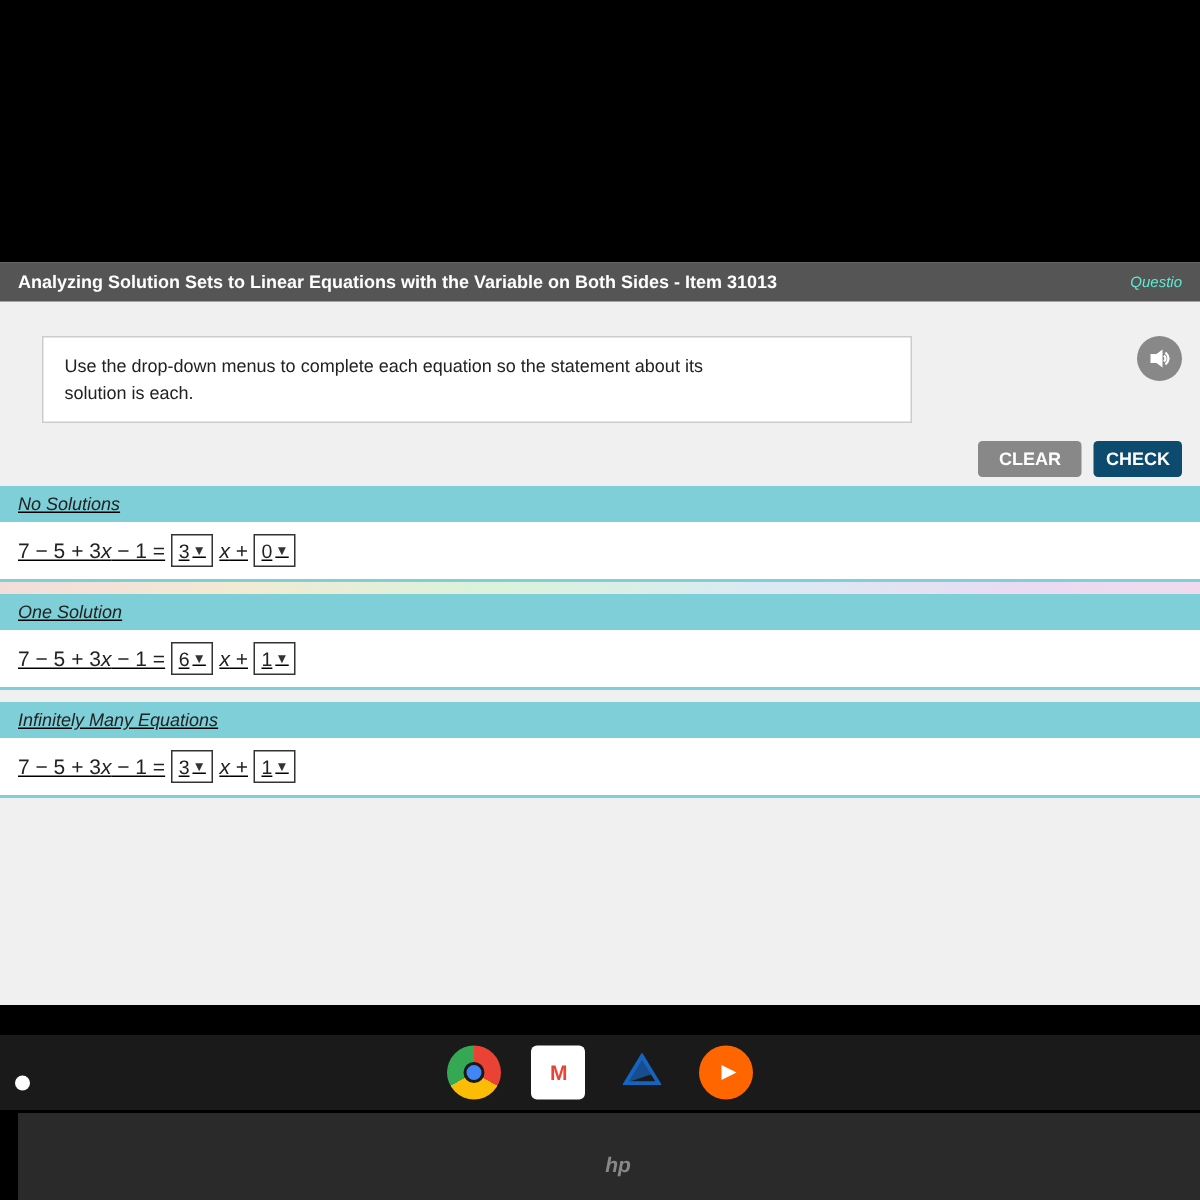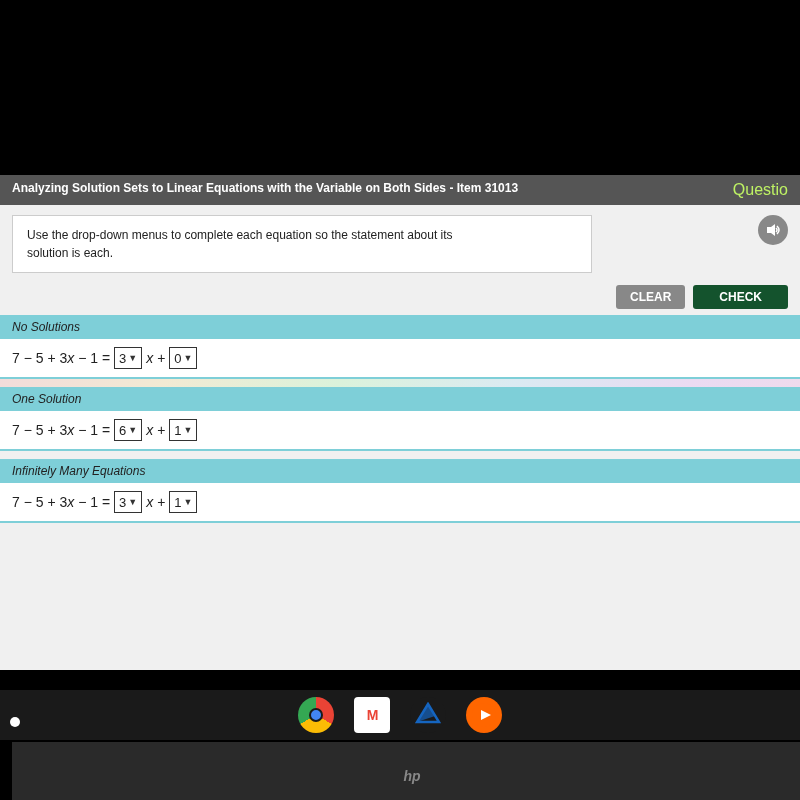--- a/index.html
+++ b/index.html
@@ -41,40 +41,43 @@
       z-index: 2;
     }
 
     
     .header-bar {
       width: 100%;
       background: #555;
       padding: 6px 12px;
       display: flex;
       justify-content: space-between;
+      align-items: center;
     }
 
     .header-title {
       color: #fff;
       font-size: 12px;
       font-weight: bold;
     }
 
     .header-right {
-      color: #bef264;
-      font-size: 16px;
+      color: #5eead4;
+      font-size: 10px;
+      font-style: italic;
     }
 
     
     .instruction-area {
       display: flex;
       justify-content: space-between;
       align-items: flex-start;
-      padding: 10px 12px 6px 12px;
+      padding: 10px 12px 6px 28px;
       background: #f0f0f0;
+      margin-top: 13px;
     }
 
     .instruction-box {
       background: #fff;
       border: 1px solid #ccc;
       padding: 10px 14px;
       font-size: 12px;
       color: #222;
       line-height: 1.5;
       max-width: 580px;
@@ -109,33 +112,34 @@
       color: #fff;
       border: none;
       padding: 5px 14px;
       font-size: 12px;
       font-weight: bold;
       cursor: pointer;
       border-radius: 3px;
     }
 
     .btn-check {
-      background: #14532d;
+      background: #0c4a6e;
       color: #fff;
       border: none;
-      padding: 5px 26px;
+      padding: 5px 8px;
       font-size: 12px;
       font-weight: bold;
       cursor: pointer;
       border-radius: 3px;
     }
 
     
     .section-block {
       margin: 0 0 4px 0;
+      text-decoration: underline;
     }
 
     .section-header {
       background: #7ecfd8;
       padding: 5px 12px;
       font-size: 12px;
       color: #222;
       font-style: italic;
     }
 

